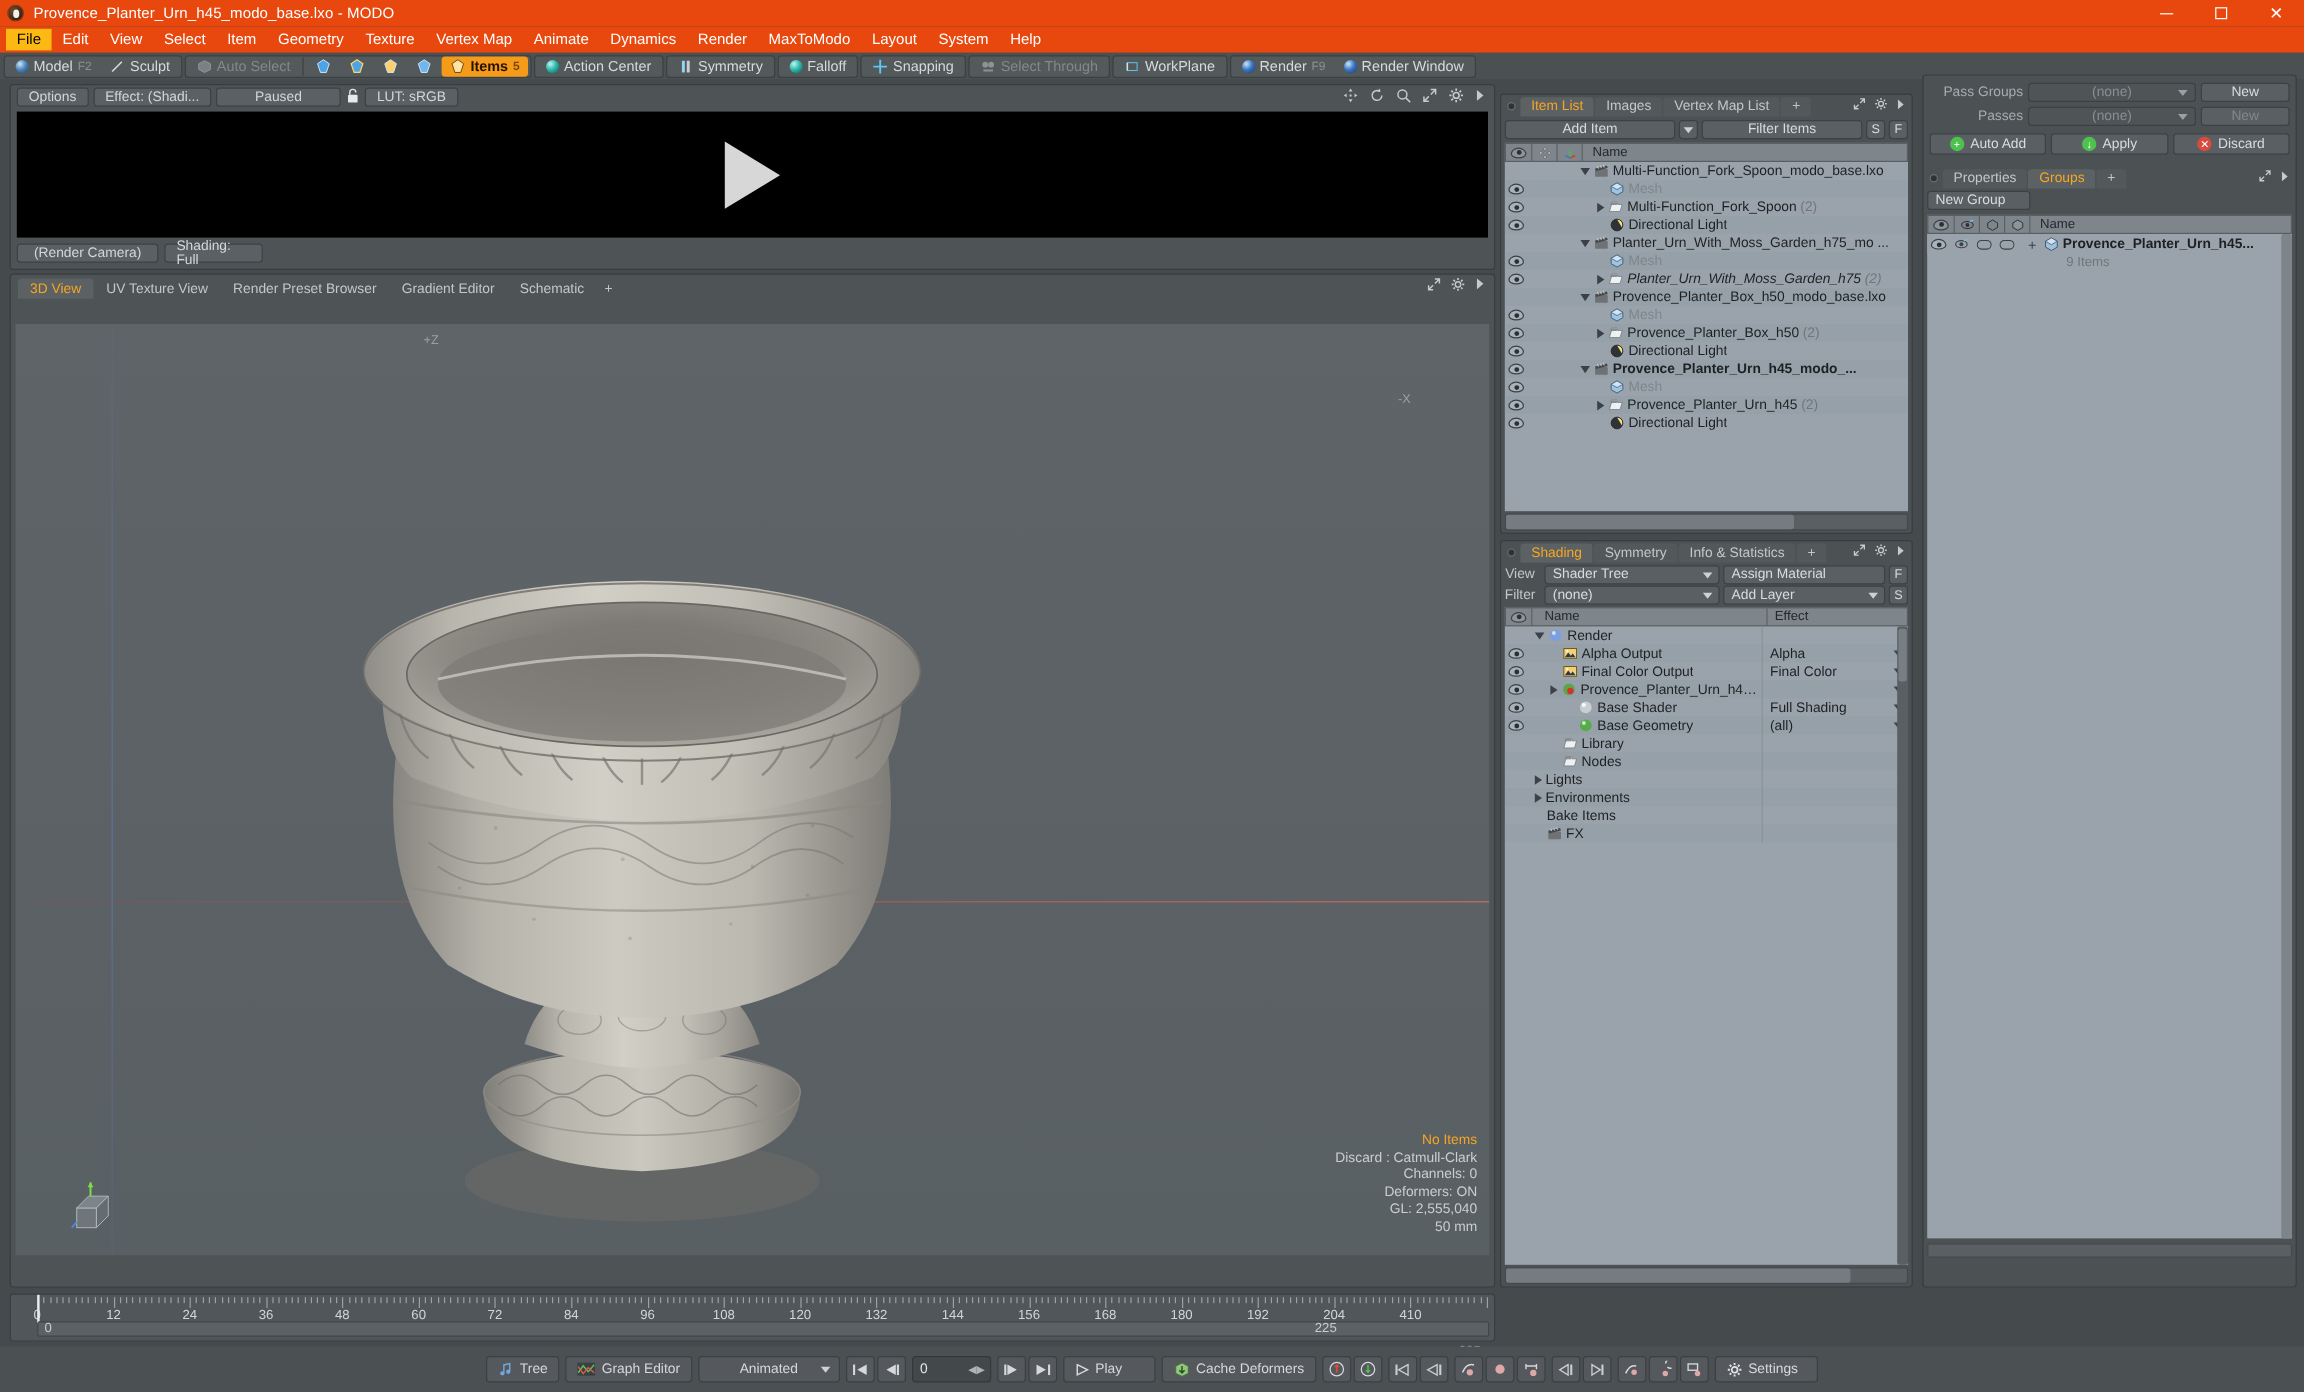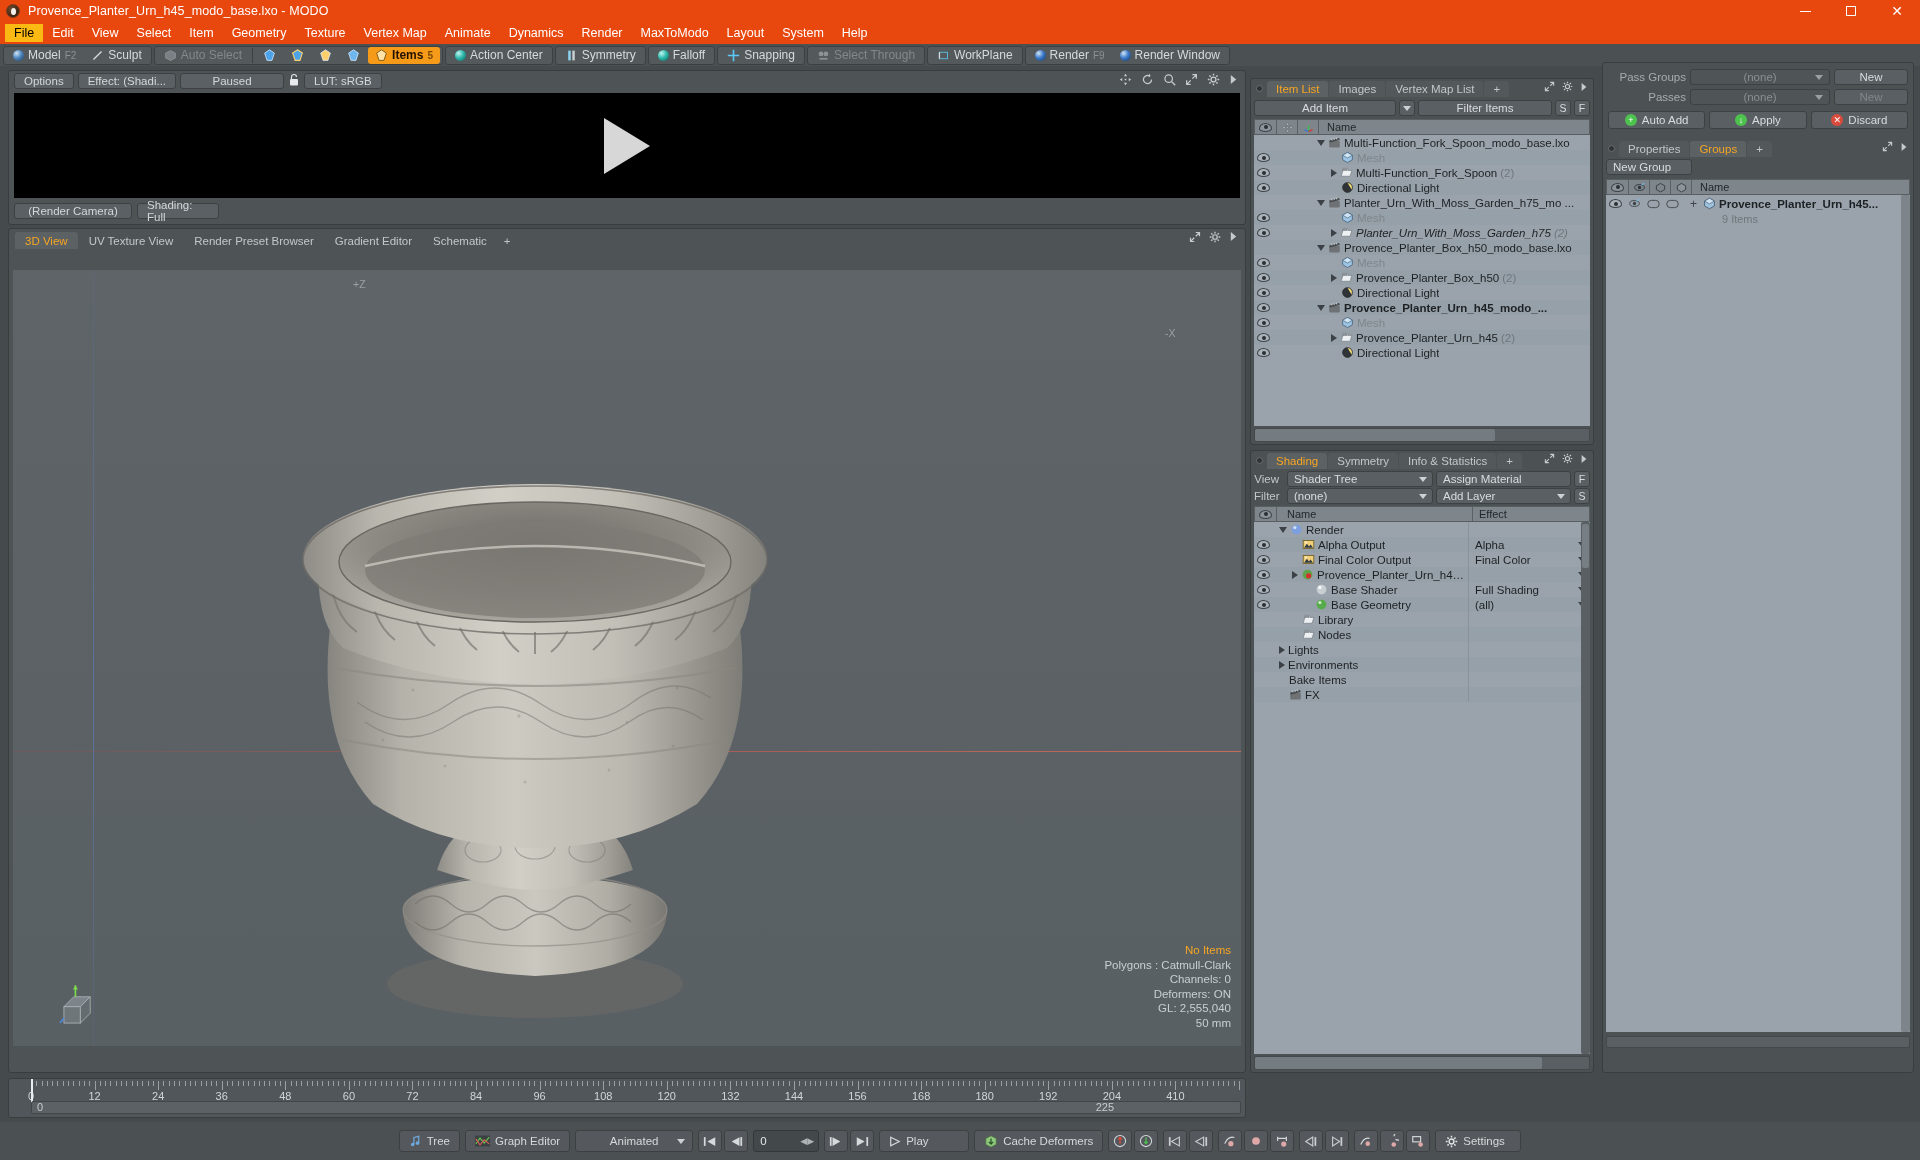--- a/index.html
+++ b/index.html
@@ -533,21 +533,21 @@
         <rect x="6" y="30" width="20" height="20" fill="#6f767a" stroke="#aeb6bb"></rect>
         <path d="M6 30 L18 18 L38 18 L26 30 Z" fill="#7d858a" stroke="#aeb6bb"></path>
         <path d="M26 30 L38 18 L38 38 L26 50 Z" fill="#656c70" stroke="#aeb6bb"></path>
         <path d="M20 18 L20 4" stroke="#7ddc4a" stroke-width="2"></path>
         <path d="M20 4 L17 9 L23 9 Z" fill="#7ddc4a"></path>
         <path d="M6 44 L1 50" stroke="#4f86d6" stroke-width="2"></path>
       </svg>
 
       <div class="stats">
         <div class="hi">No Items</div>
-        <div>Polygons : Catmull-Clark</div>
+        <div>Discard : Catmull-Clark</div>
         <div>Channels: 0</div>
         <div>Deformers: ON</div>
         <div>GL: 2,555,040</div>
         <div>50 mm</div>
       </div>
     </div>
   </div>
 
   <div class="itemPane">
     <div class="paneDot"></div>
@@ -1506,21 +1506,21 @@
             <path d="M4 1 L13 6 L4 11 Z" fill="#d5d9dc"></path>
           </svg>
       </div>
       <div class="rbtn">
         <svg width="14" height="11" viewBox="0 0 16 12">
             <path d="M2 1 L11 6 L2 11 Z" fill="#d5d9dc"></path>
             <rect x="13" y="1" width="2" height="10" fill="#d5d9dc"></rect>
           </svg>
       </div>
     </div>
-    <div class="sbtn" style="width:90px">
+    <div class="sbtn" style="width:77px">
       <svg width="12" height="11" viewBox="0 0 14 12">
           <path d="M2 1 L12 6 L2 11 Z" fill="none" stroke="#d5d9dc" stroke-width="1.4"></path>
         </svg>
       <span>Play</span>
     </div>
     <div class="sbtn">
       <svg width="14" height="14" viewBox="0 0 16 16">
           <path d="M2 5 L8 2 L14 5 V12 L8 15 L2 12 Z" fill="#8fc77e" stroke="#4b6d41"></path>
           <path d="M8 5 V11 M5.5 9 L8 11.5 L10.5 9" stroke="#27521f" stroke-width="1.4" fill="none"></path>
         </svg>

